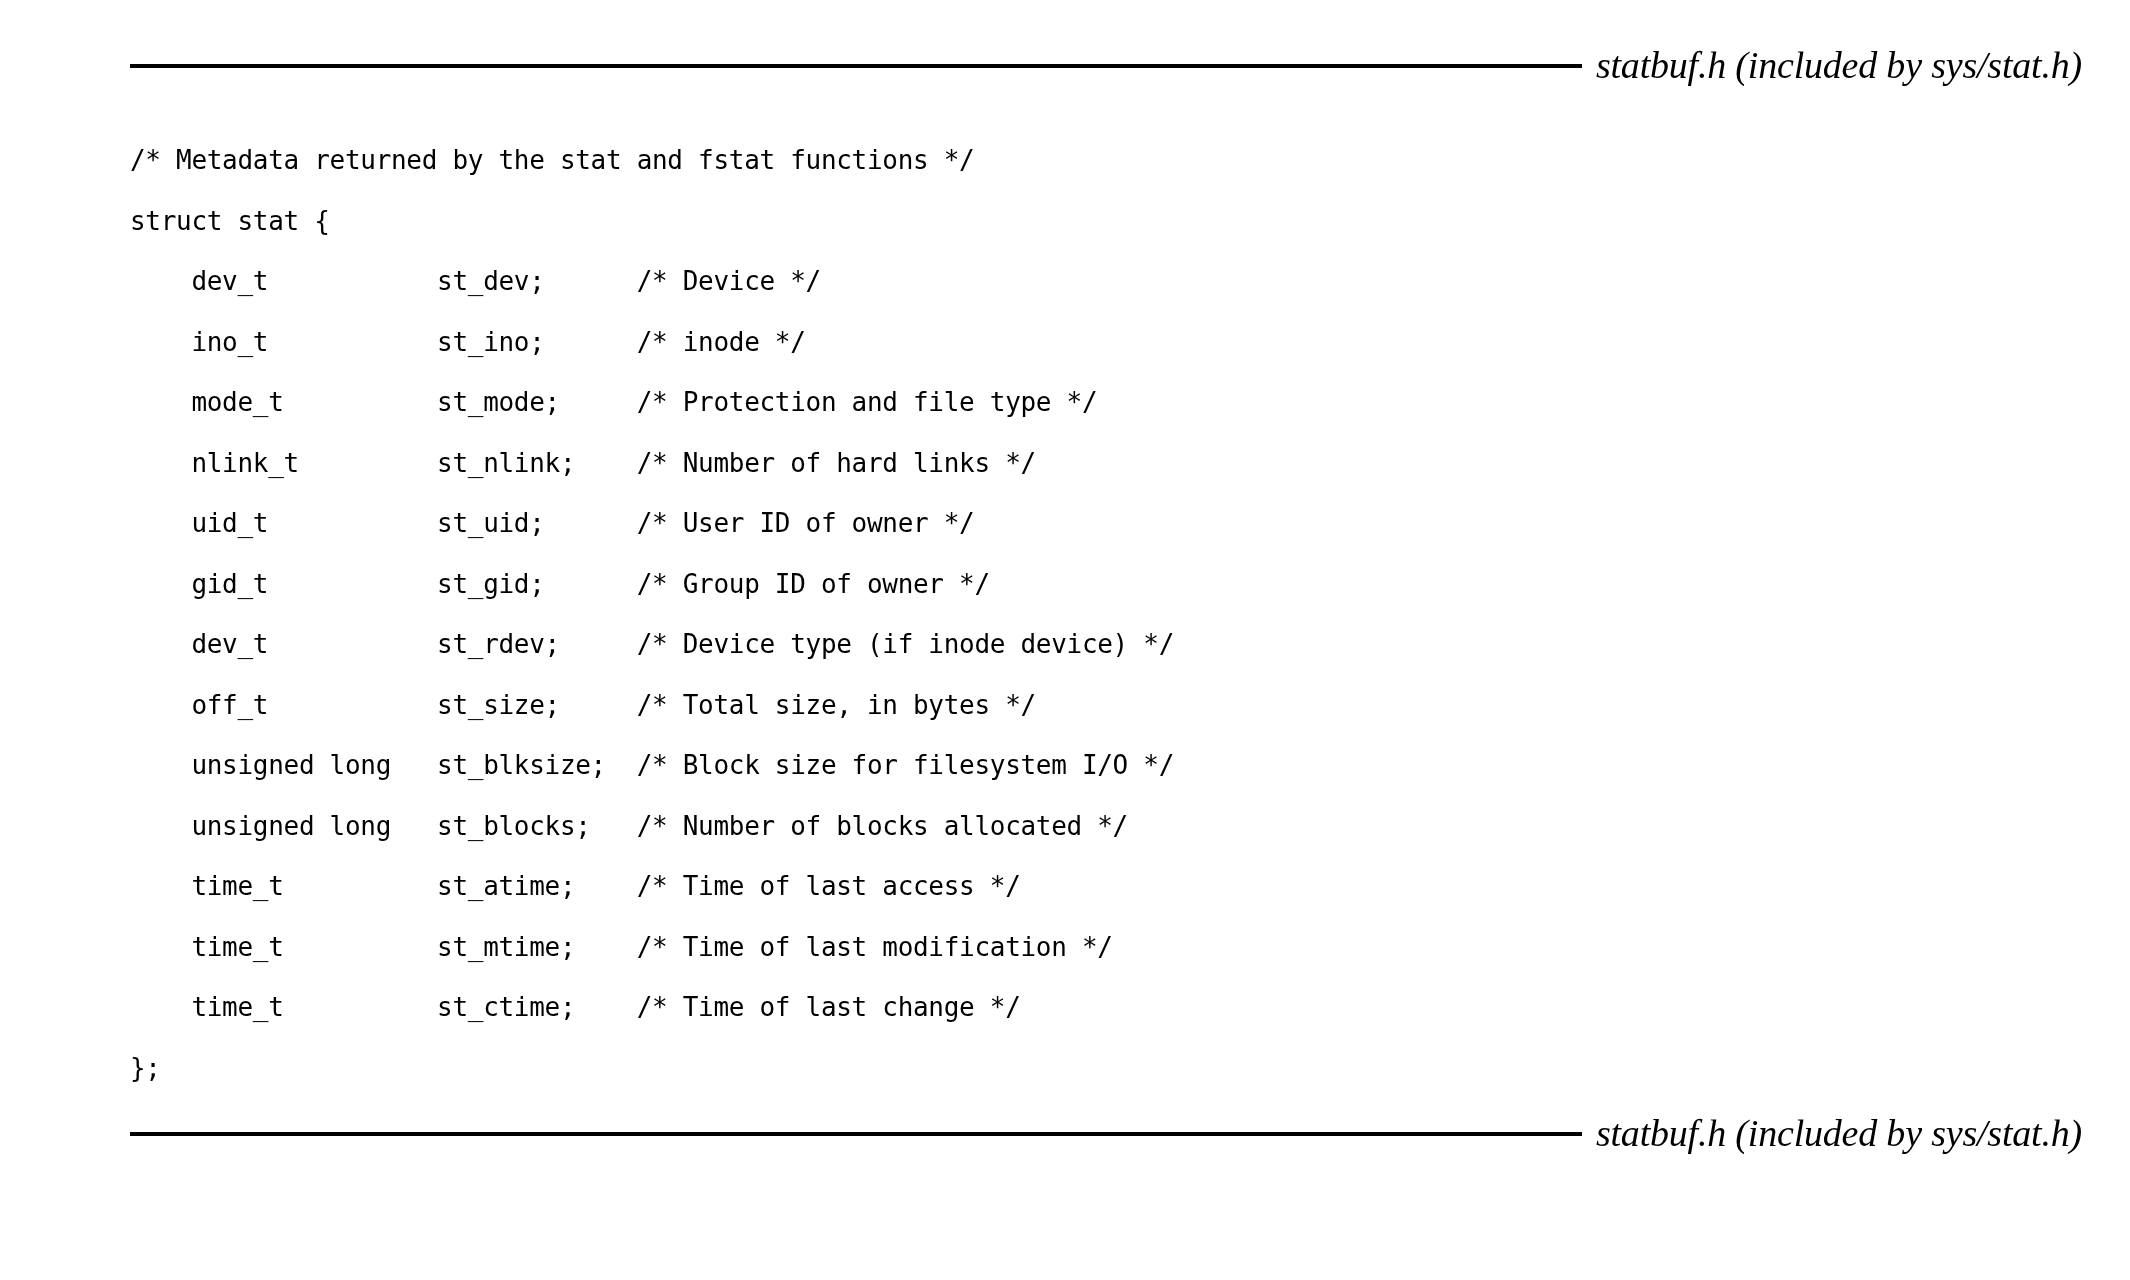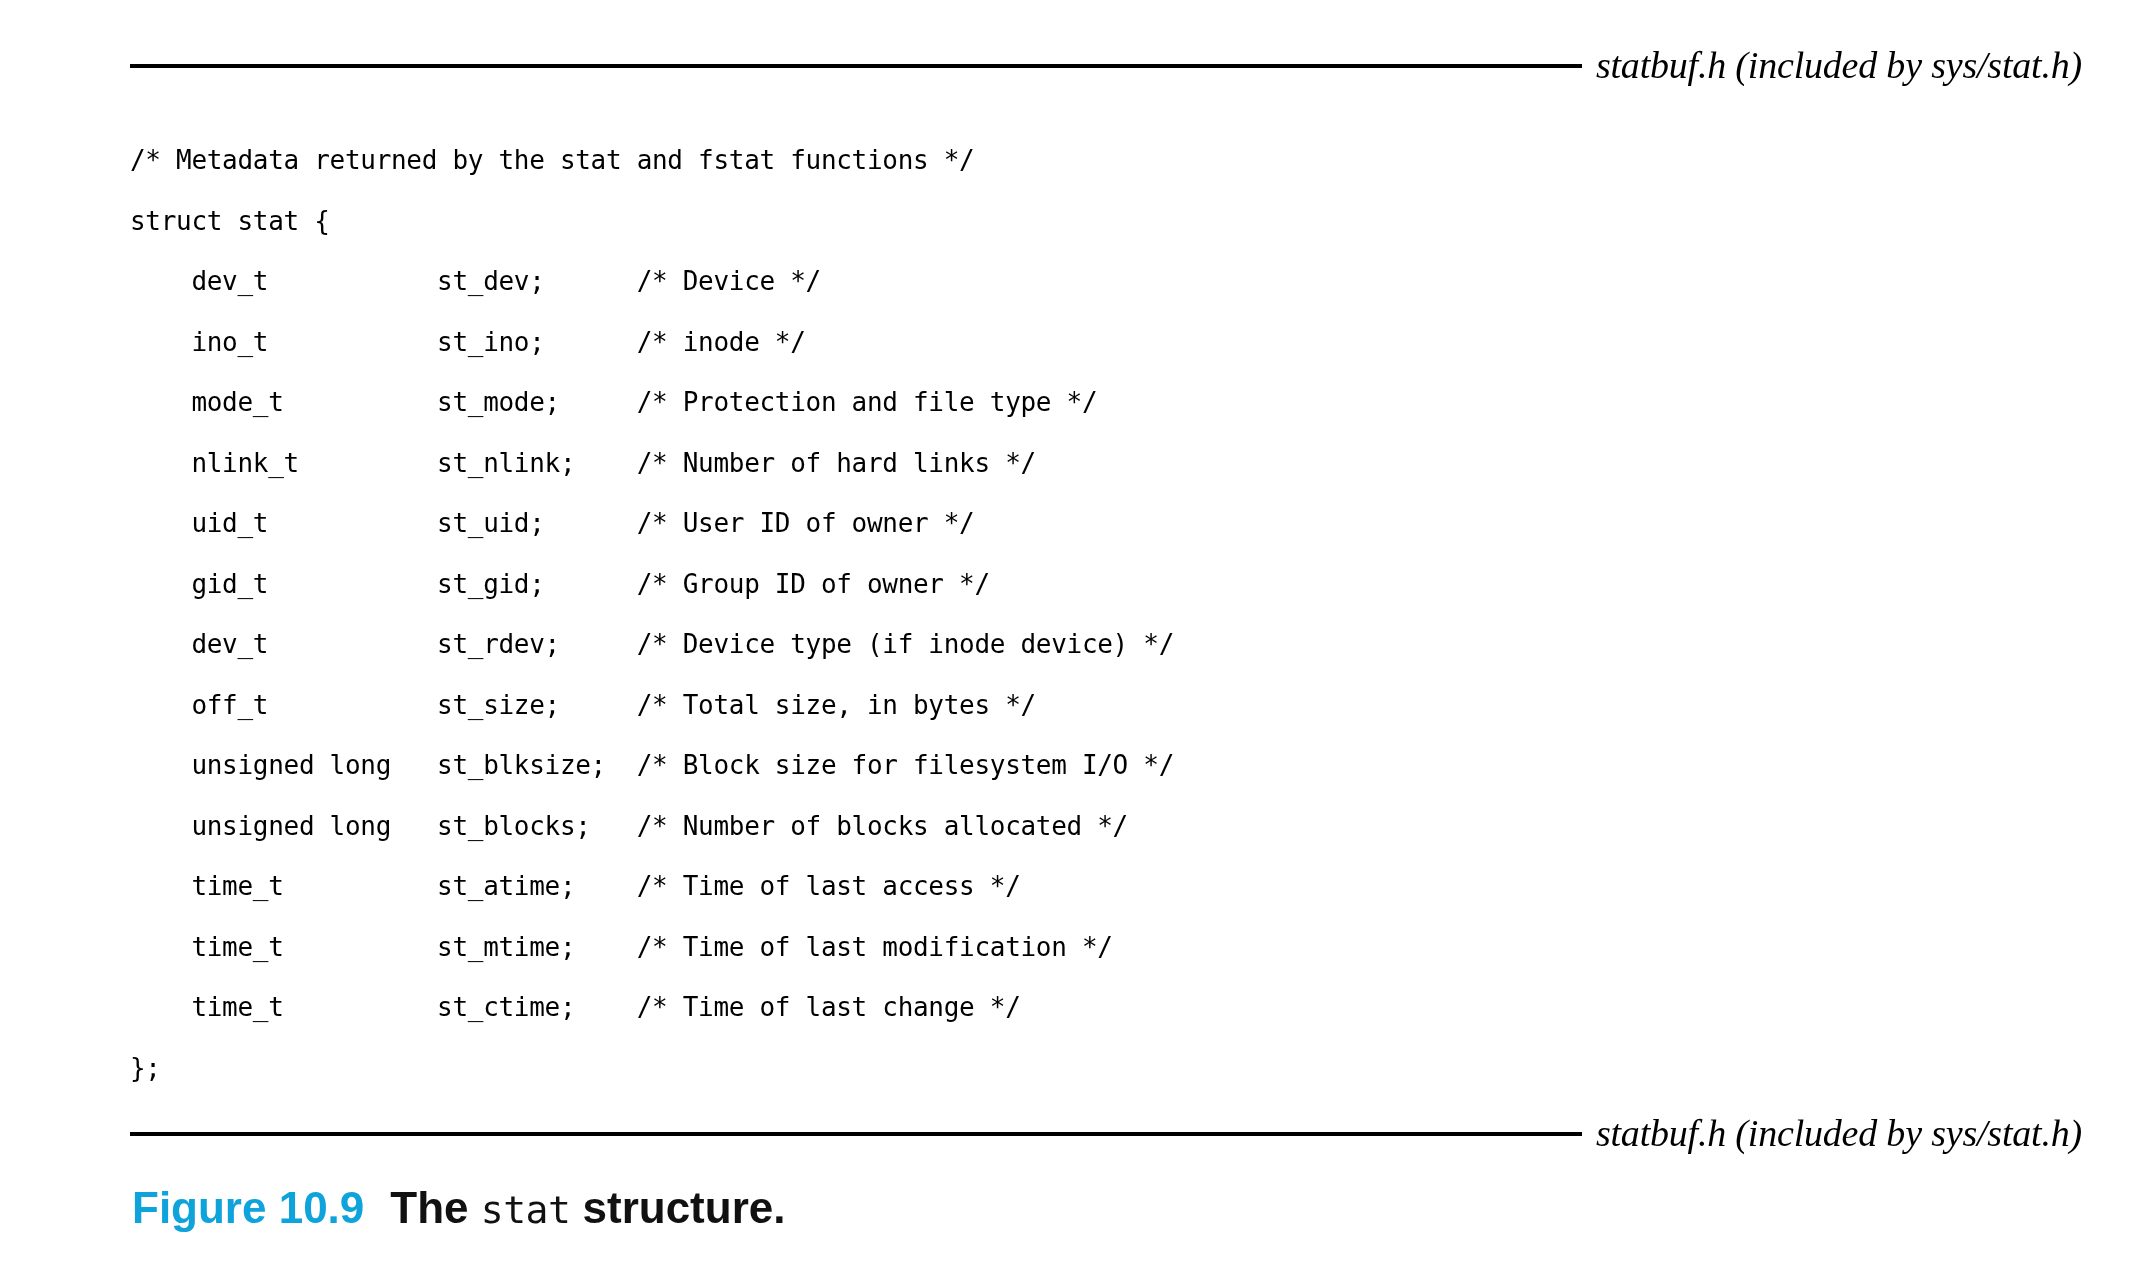--- a/index.html
+++ b/index.html
@@ -104,15 +104,14 @@
     <div class="file-label">statbuf.h (included by sys/stat.h)</div>
   </div>
 
   <pre class="code"><span class="line">/* Metadata returned by the stat and fstat functions */</span><span class="line">struct stat {</span><span class="line">    dev_t           st_dev;      /* Device */</span><span class="line">    ino_t           st_ino;      /* inode */</span><span class="line">    mode_t          st_mode;     /* Protection and file type */</span><span class="line">    nlink_t         st_nlink;    /* Number of hard links */</span><span class="line">    uid_t           st_uid;      /* User ID of owner */</span><span class="line">    gid_t           st_gid;      /* Group ID of owner */</span><span class="line">    dev_t           st_rdev;     /* Device type (if inode device) */</span><span class="line">    off_t           st_size;     /* Total size, in bytes */</span><span class="line">    unsigned long   st_blksize;  /* Block size for filesystem I/O */</span><span class="line">    unsigned long   st_blocks;   /* Number of blocks allocated */</span><span class="line">    time_t          st_atime;    /* Time of last access */</span><span class="line">    time_t          st_mtime;    /* Time of last modification */</span><span class="line">    time_t          st_ctime;    /* Time of last change */</span><span class="line">};</span></pre>
 
   <div class="rule-row bottom">
     <div class="hrule"></div>
     <div class="file-label">statbuf.h (included by sys/stat.h)</div>
   </div>
 
-  <div class="caption"><span class="fig-num">Figure 10.9</span><span class="gap"></span><span class="cap-text">The </span><span class="cap-mono">stat</span><span class="cap-text"> structure.</span></div>
 
 </div>
 
 </body></html>

